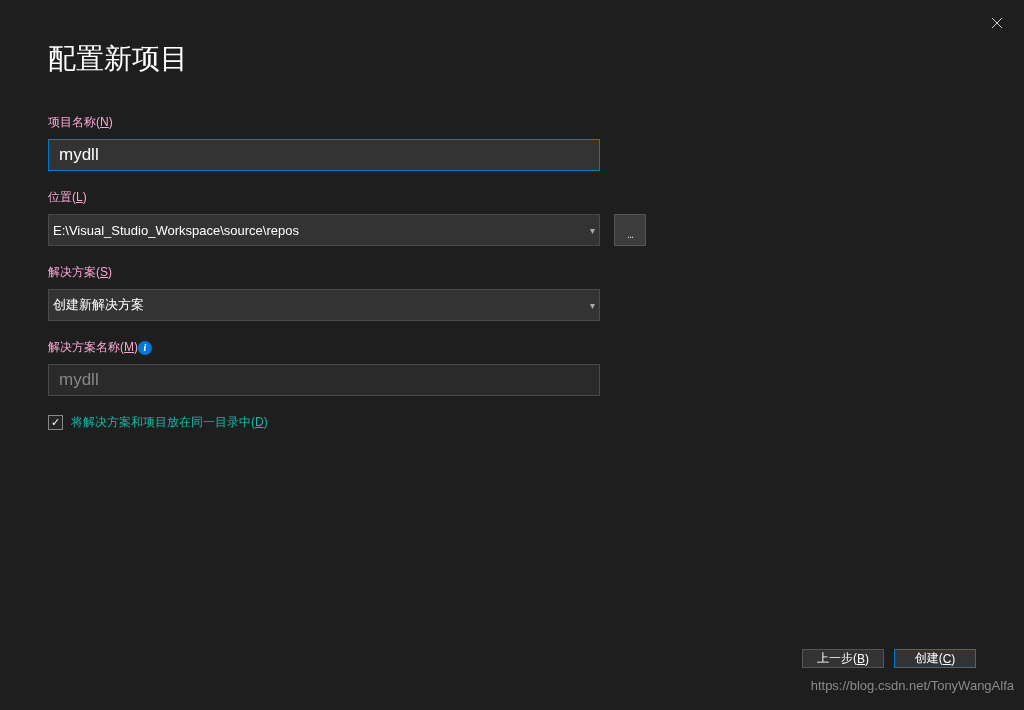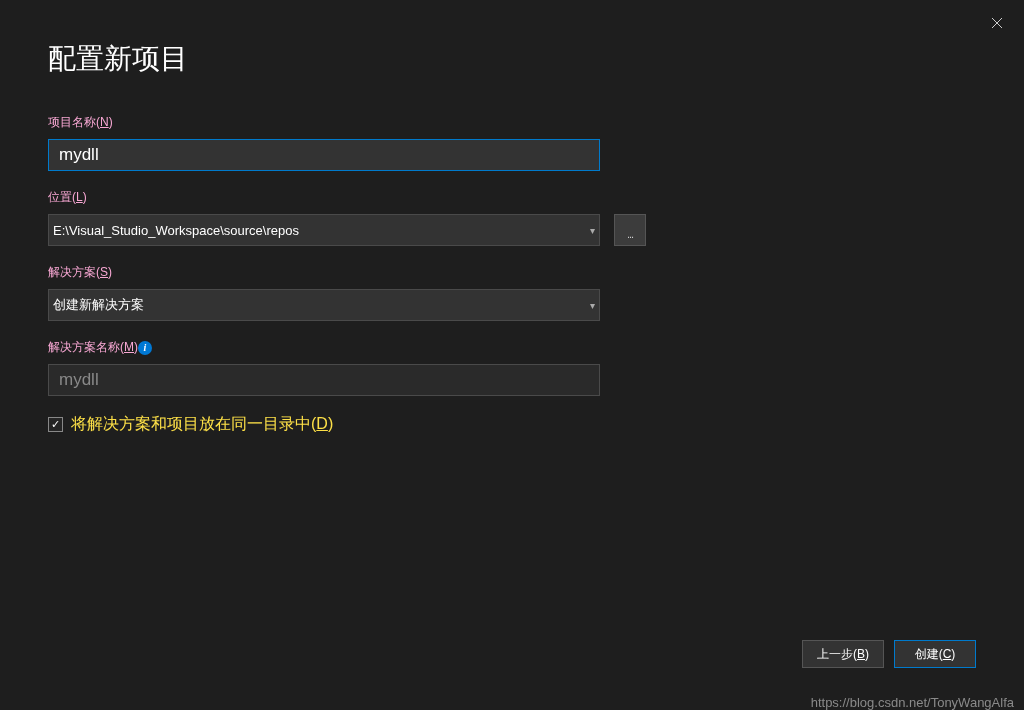--- a/index.html
+++ b/index.html
@@ -152,50 +152,50 @@
       height: 15px;
       border: 1px solid #888888;
       background-color: #252525;
       display: flex;
       align-items: center;
       justify-content: center;
       color: #ffffff;
       font-size: 11px;
     }
     .checkbox-label {
-      font-size: 16px;
-      color: #fde047;
+      font-size: 12px;
+      color: #14b8a6;
     }
     .footer {
       position: absolute;
       bottom: 42px;
       right: 48px;
       display: flex;
       gap: 10px;
     }
     .btn {
       min-width: 82px;
-      height: 28px;
+      height: 19px;
       border: 1px solid #555555;
       background-color: #333333;
       color: #ffffff;
       font-size: 12px;
       padding: 0 12px;
       cursor: pointer;
       display: flex;
       align-items: center;
       justify-content: center;
       font-family: inherit;
     }
     .btn.primary {
       border: 1px solid #007acc;
     }
     .watermark {
       position: absolute;
-      bottom: 0;
+      bottom: 17px;
       right: 10px;
       font-size: 13px;
       color: #8a8a8a;
     }
   </style>
 </head>
 <body>
 
 <div class="close-btn">
   <svg width="12" height="12" viewBox="0 0 12 12">

